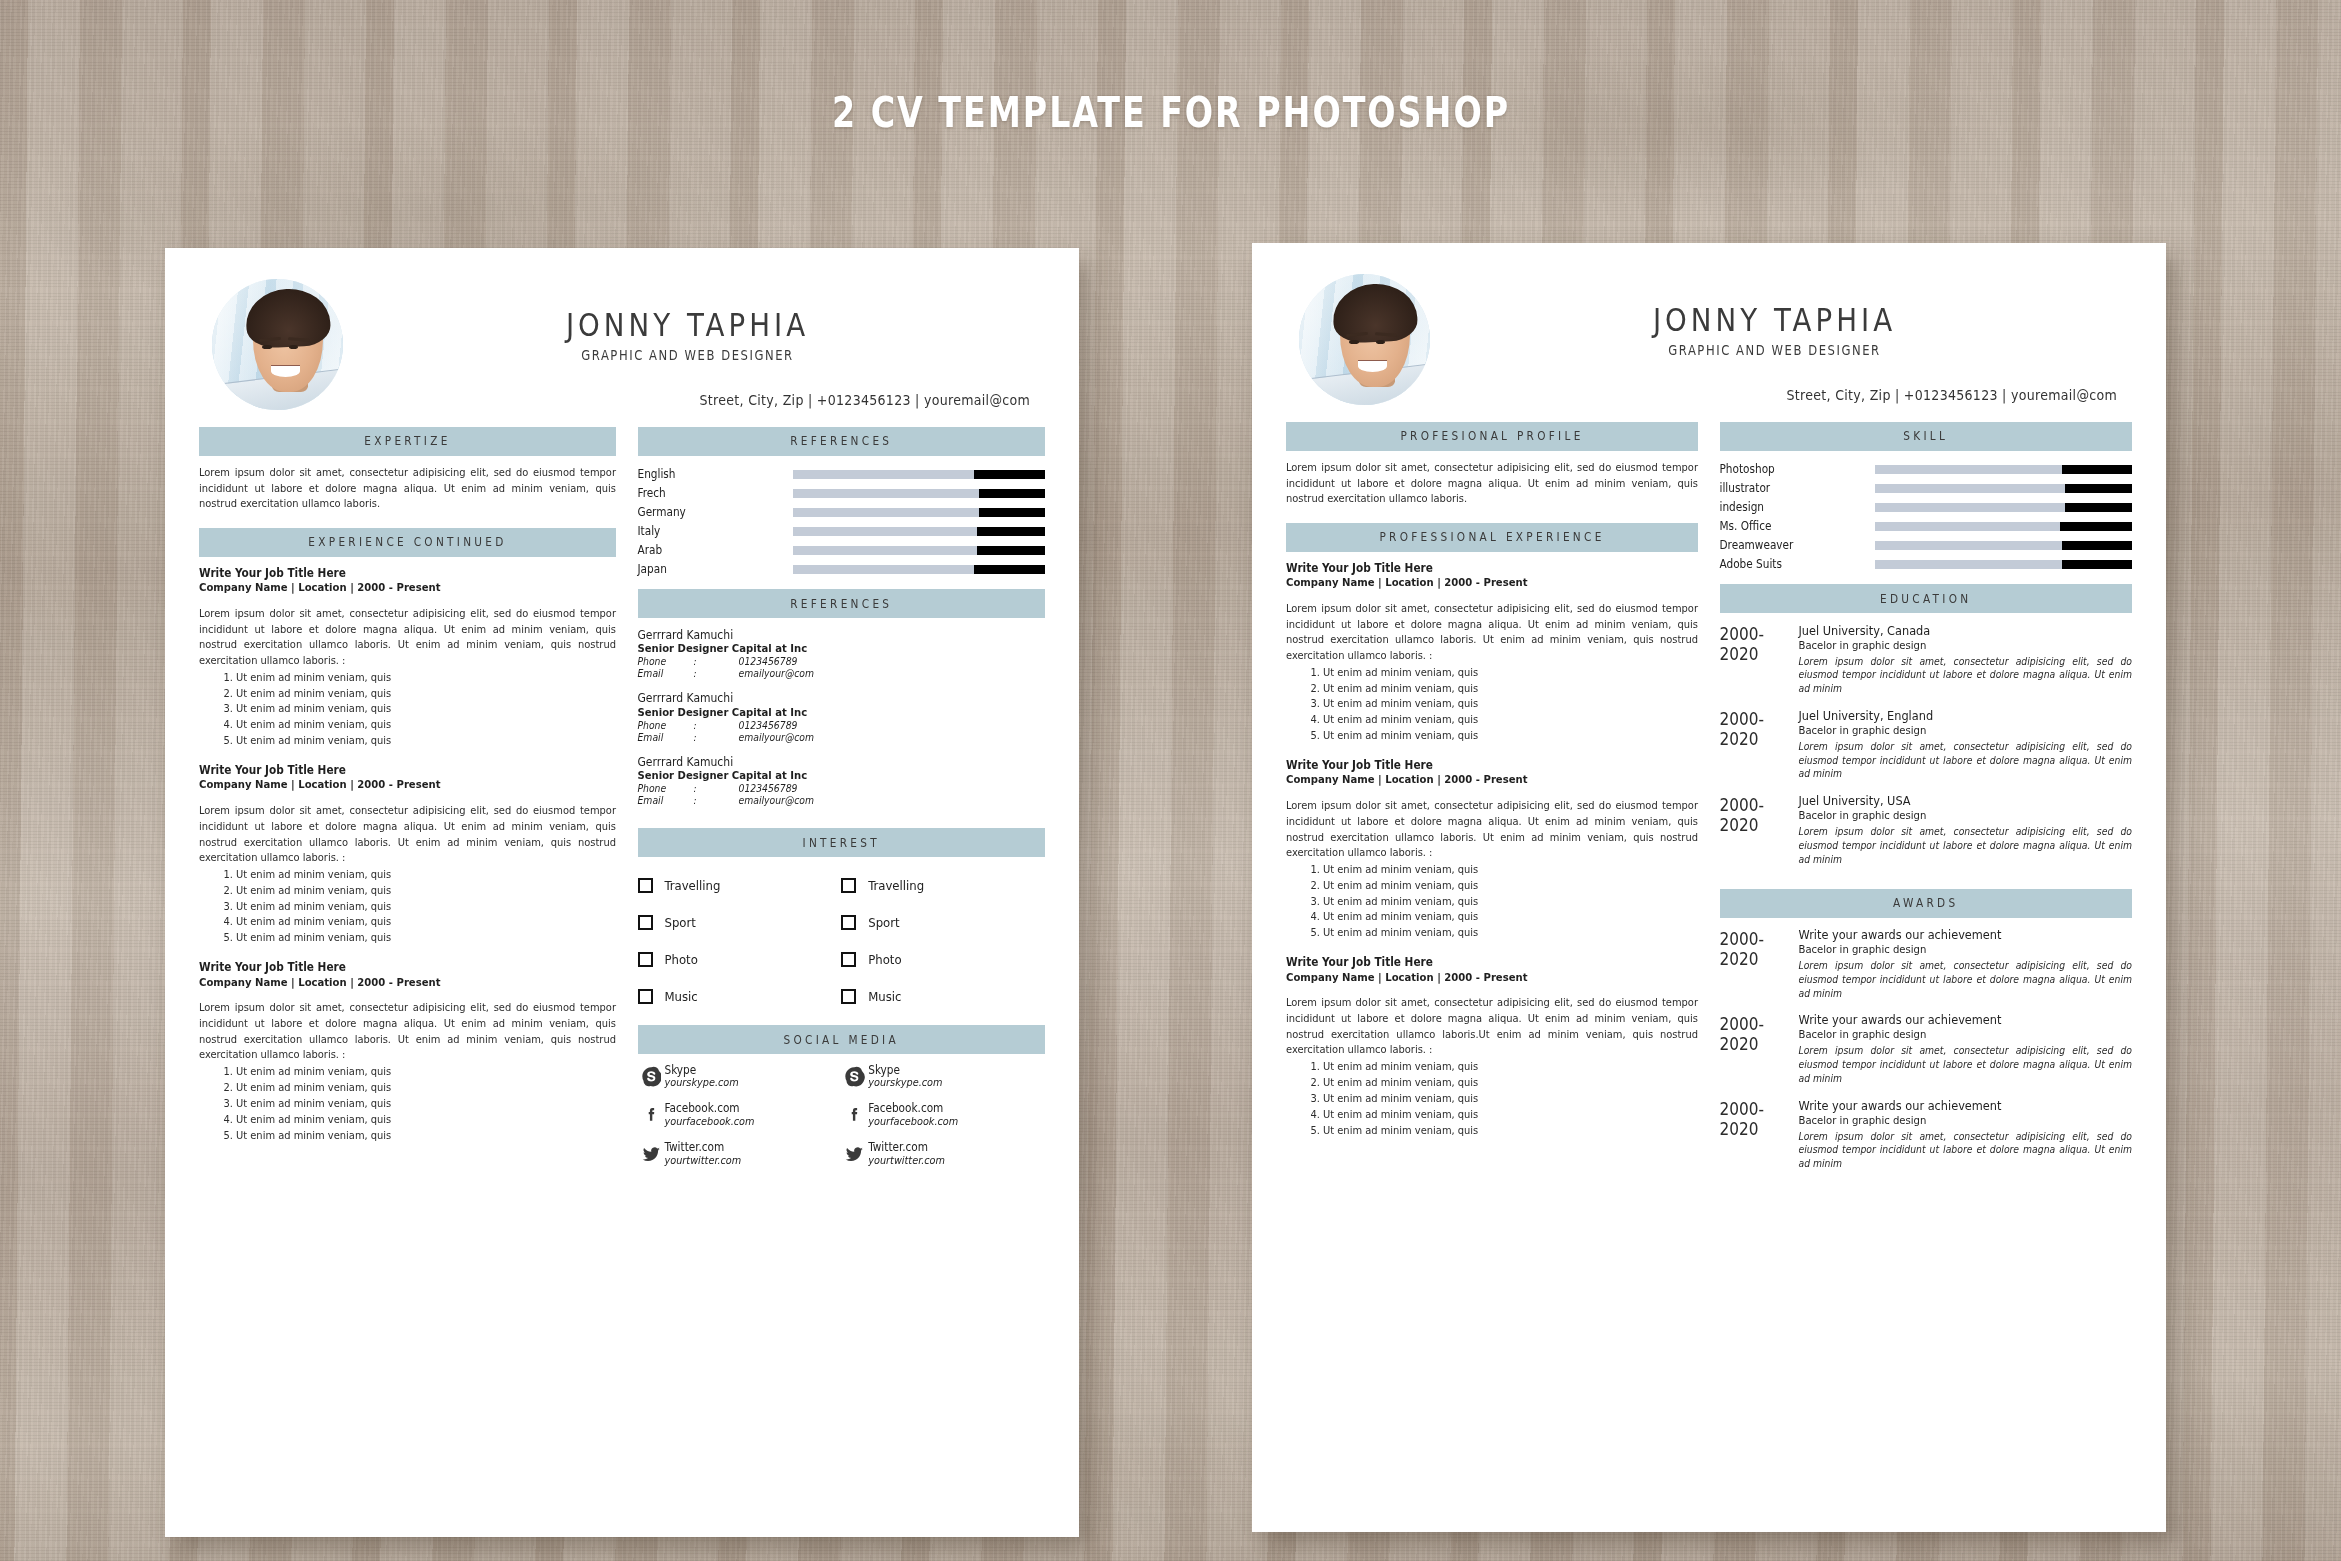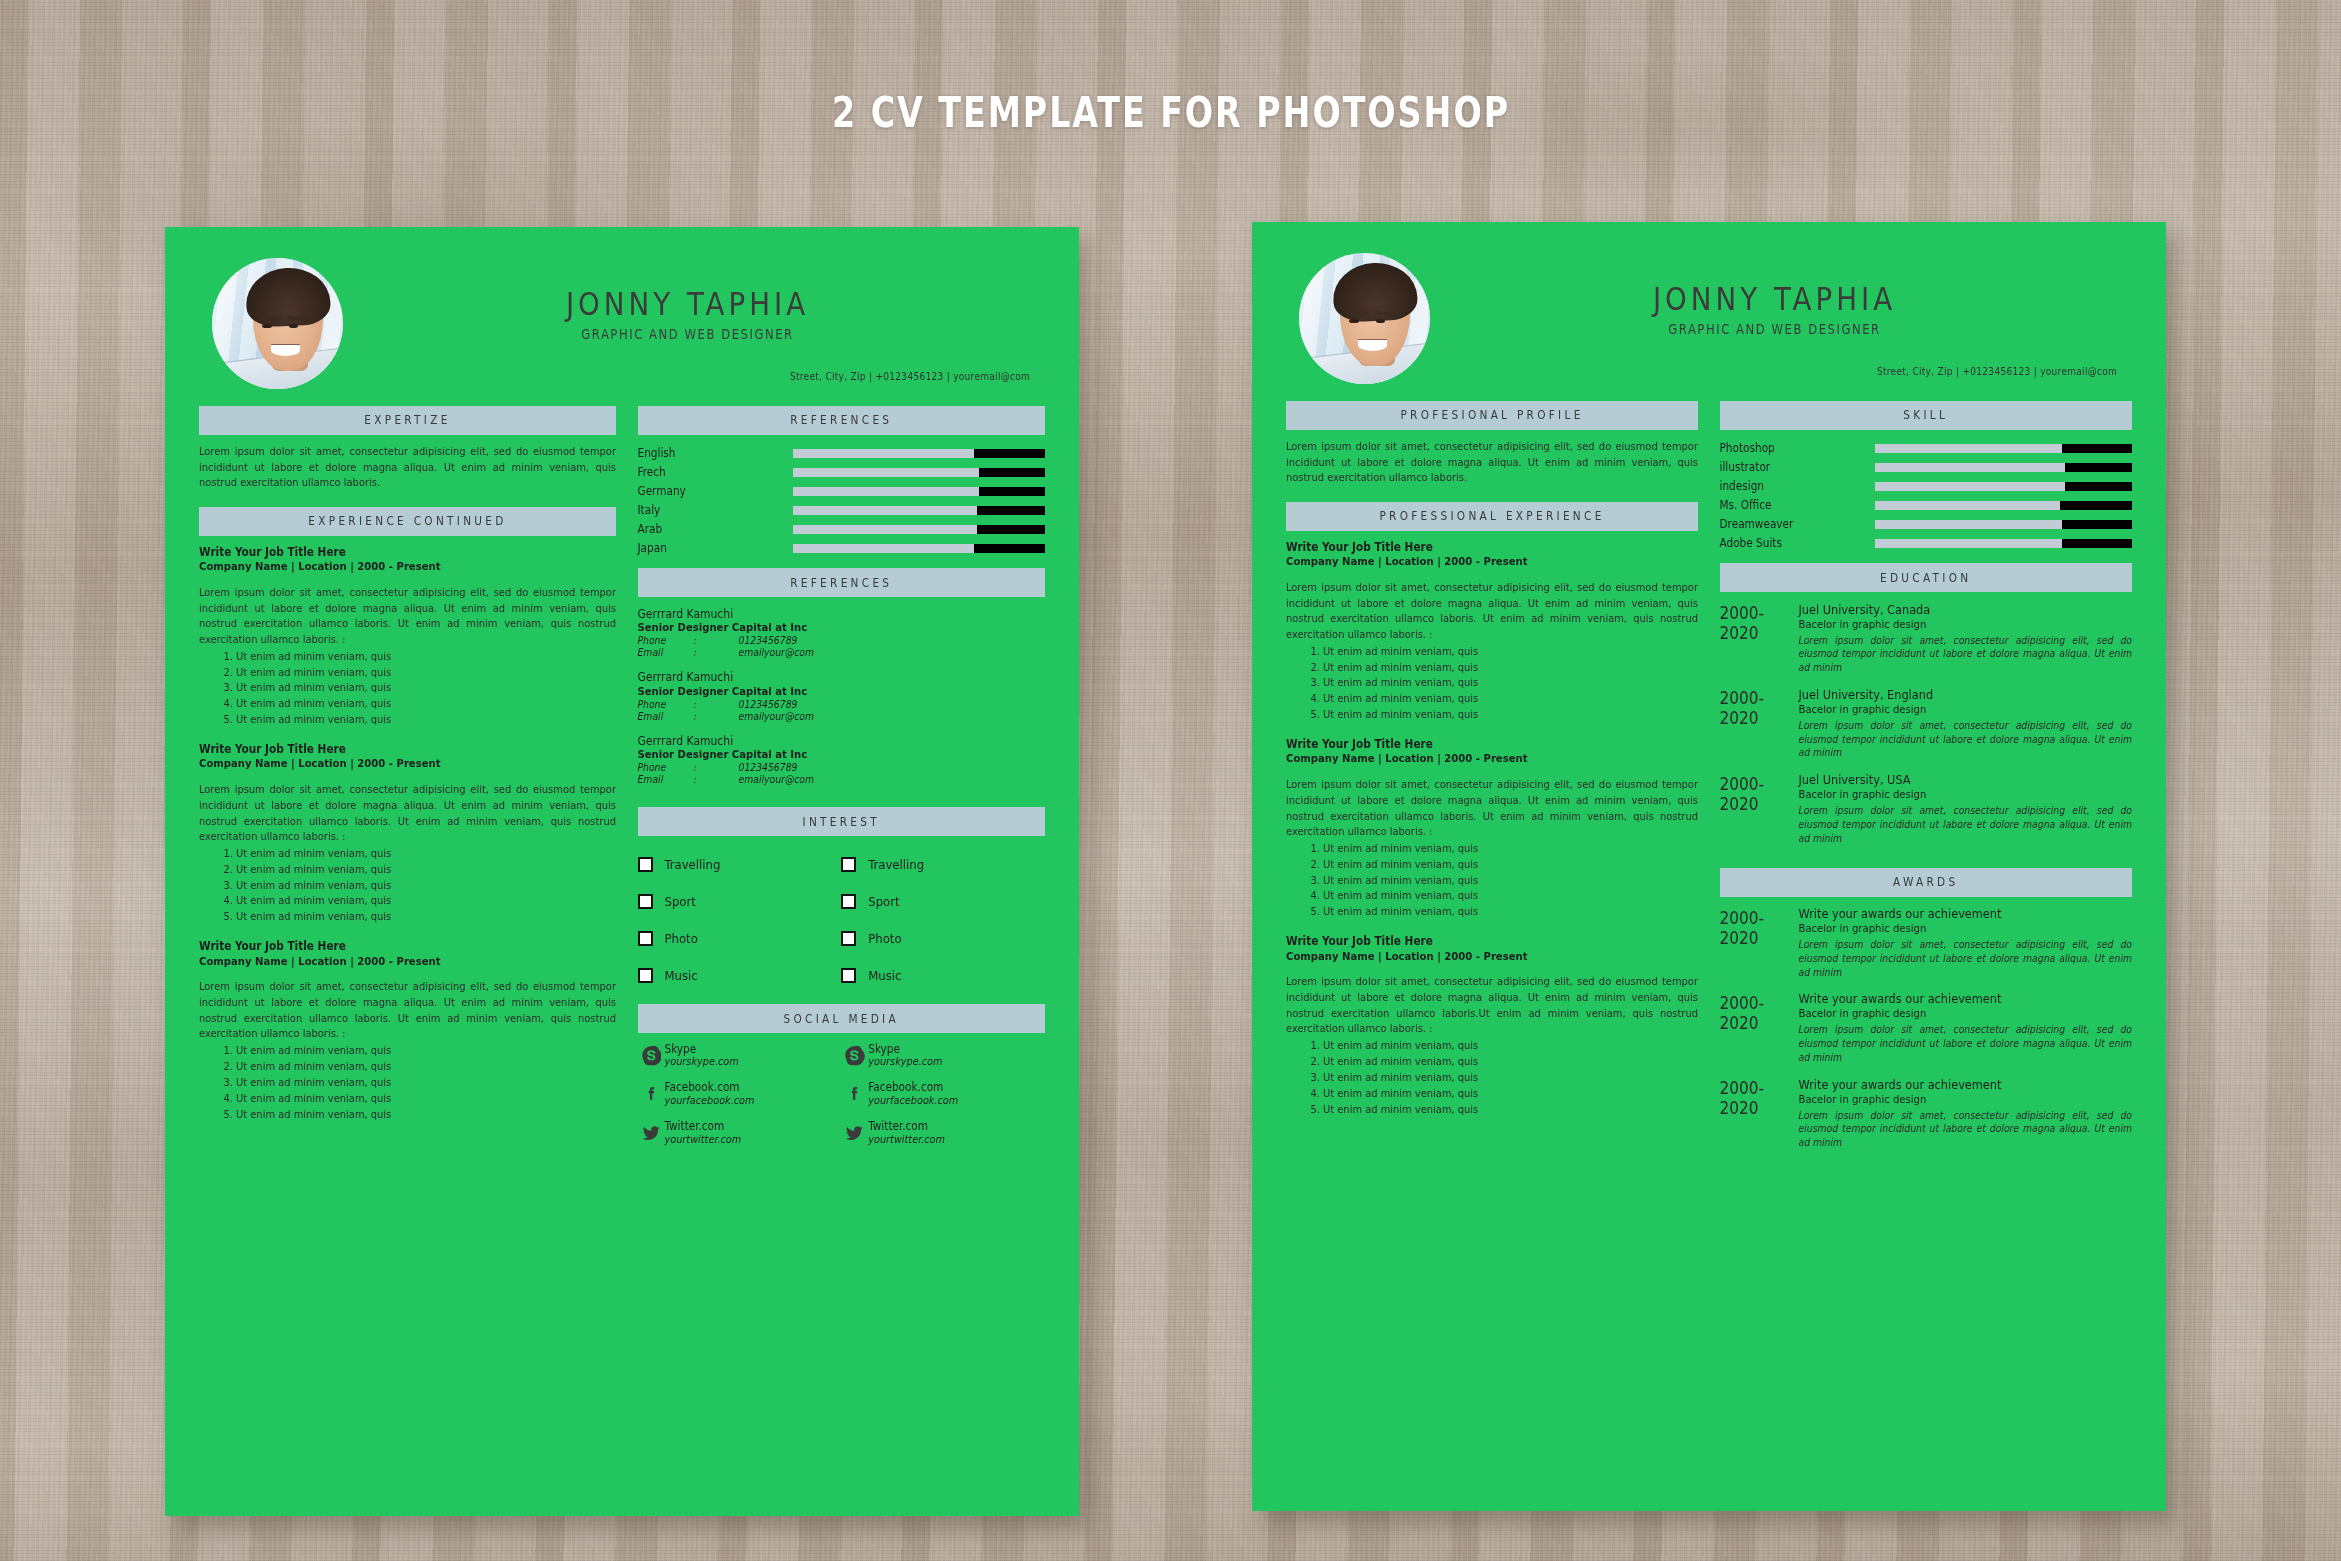--- a/index.html
+++ b/index.html
@@ -45,22 +45,23 @@
     font-size:43px; font-weight:bold; letter-spacing:2.3px;
     color:#ffffff;
     font-family:"DejaVu Sans Condensed","Liberation Sans Narrow","Liberation Sans",sans-serif;
     transform:scaleX(0.86);
     text-shadow:0 1.4px 4.2px rgba(70,55,40,.30);
   }
 
   
   .page{
     position:absolute;
-    background:#22c55e;
+    background:#ffffff;
     box-shadow:10.3px 12px 22.5px rgba(60,45,30,0.34);
+    margin-top:21px;
   }
   #page-left { left:165px;  top:227px; width:914px; height:1289px; }
   #page-right{ left:1252px; top:222px; width:914px; height:1289px; }
 
   .page-inner{ position:relative; width:100%; height:100%; padding:31px 34px 0 34px; }
 
   
   .cv-header{ display:flex; align-items:flex-start; height:141px; }
   .avatar{
     width:131px; height:131px; border-radius:50%;
@@ -104,21 +105,21 @@
     font-family:"DejaVu Sans Condensed","Liberation Sans Narrow","Liberation Sans",sans-serif;
     font-size:32px; letter-spacing:4.2px; color:#3b3b3b; font-weight:400;
     transform:scaleX(0.96);
   }
   .cv-role{
     font-family:"DejaVu Sans Condensed","Liberation Sans Narrow","Liberation Sans",sans-serif;
     font-size:14px; letter-spacing:1.7px; color:#3b3b3b; margin-top:2.8px;
     transform:scaleX(0.92);
   }
   .cv-contact{
-    text-align:right; font-size:10px; color:#333; letter-spacing:0.3px;
+    text-align:right; font-size:14px; color:#333; letter-spacing:0.3px;
     margin-top:29px; padding-right:1.9px;
     font-family:"DejaVu Sans Condensed","Liberation Sans Narrow","Liberation Sans",sans-serif;
   }
 
   
   .cols{ display:flex; gap:21.5px; margin-top:6.6px; }
   .col-left { width:417px; }
   .col-right{ flex:1; }
   #page-right .col-left { width:412px; }
 

